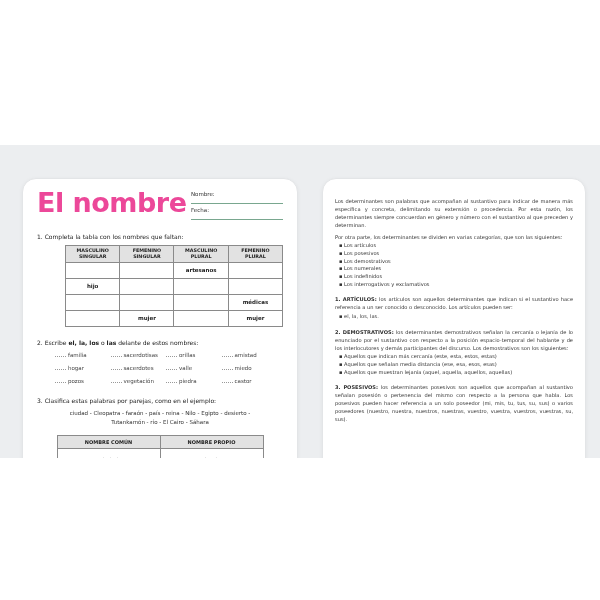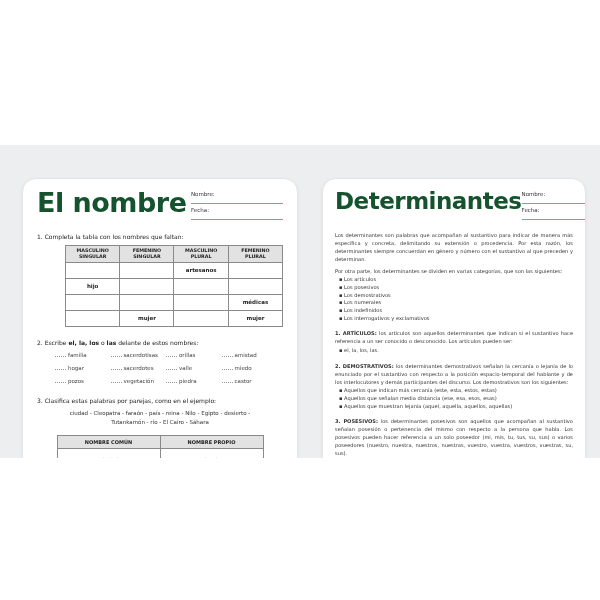--- a/index.html
+++ b/index.html
@@ -7,21 +7,21 @@
               font-family:"DejaVu Sans", sans-serif; }
   .band { position:absolute; left:0; top:145px; width:600px; height:313px;
           background:#eceef0; overflow:hidden; }
   .card { position:absolute; top:33px; background:#ffffff; border-radius:14px;
           border:1px solid #e3e5e7; box-shadow:0 1px 4px rgba(0,0,0,0.05);
           height:320px; overflow:hidden; }
   .card-left  { left:22px;  width:276px; padding:10px 14px; }
   .card-right { left:322px; width:264px; padding:10px 12px; }
 
   .hdr { display:flex; justify-content:space-between; align-items:flex-start; }
-  .page-title { color:#14532d; font-weight:800; letter-spacing:-0.5px; }
+  .page-title { color:#ec4899; font-weight:800; letter-spacing:-0.5px; }
   .card-left  .page-title { font-size:27px; line-height:1; }
   .card-right .page-title { font-size:23px; line-height:1.1; }
   .fields { flex:0 0 auto; }
   .card-left  .fields { width:92px; }
   .card-right .fields { width:64px; }
   .field-label { font-size:5.5px; color:#333; margin-top:2px; }
   .field-line  { border-bottom:1px solid #79a78f; height:7px; margin-bottom:3px; }
 
   .ex-heading { font-size:6px; color:#222; }
   .b { font-weight:bold; }
@@ -142,29 +142,20 @@
       <tr>
         <td>ciudad</td>
         <td>El Cairo</td>
       </tr>
 
     </tbody>
       </table>
   </div>
 
   <div class="card card-right">
-    <div class="hdr">
-      <div class="page-title">Determinantes</div>
-      <div class="fields">
-        <div class="field-label">Nombre:</div>
-        <div class="field-line"></div>
-        <div class="field-label">Fecha:</div>
-        <div class="field-line"></div>
-      </div>
-    </div>
 
     <div class="body-txt">
       <p>Los determinantes son palabras que acompañan al sustantivo para indicar de manera más específica y concreta, delimitando su extensión o procedencia. Por esta razón, los determinantes siempre concuerdan en género y número con el sustantivo al que preceden y determinan.</p>
       <p style="margin-bottom:1px;">Por otra parte, los determinantes se dividen en varias categorías, que son las siguientes:</p>
       <ul class="cat-list">
         <li>Los artículos</li>
         <li>Los posesivos</li>
         <li>Los demostrativos</li>
         <li>Los numerales</li>
         <li>Los indefinidos</li>

